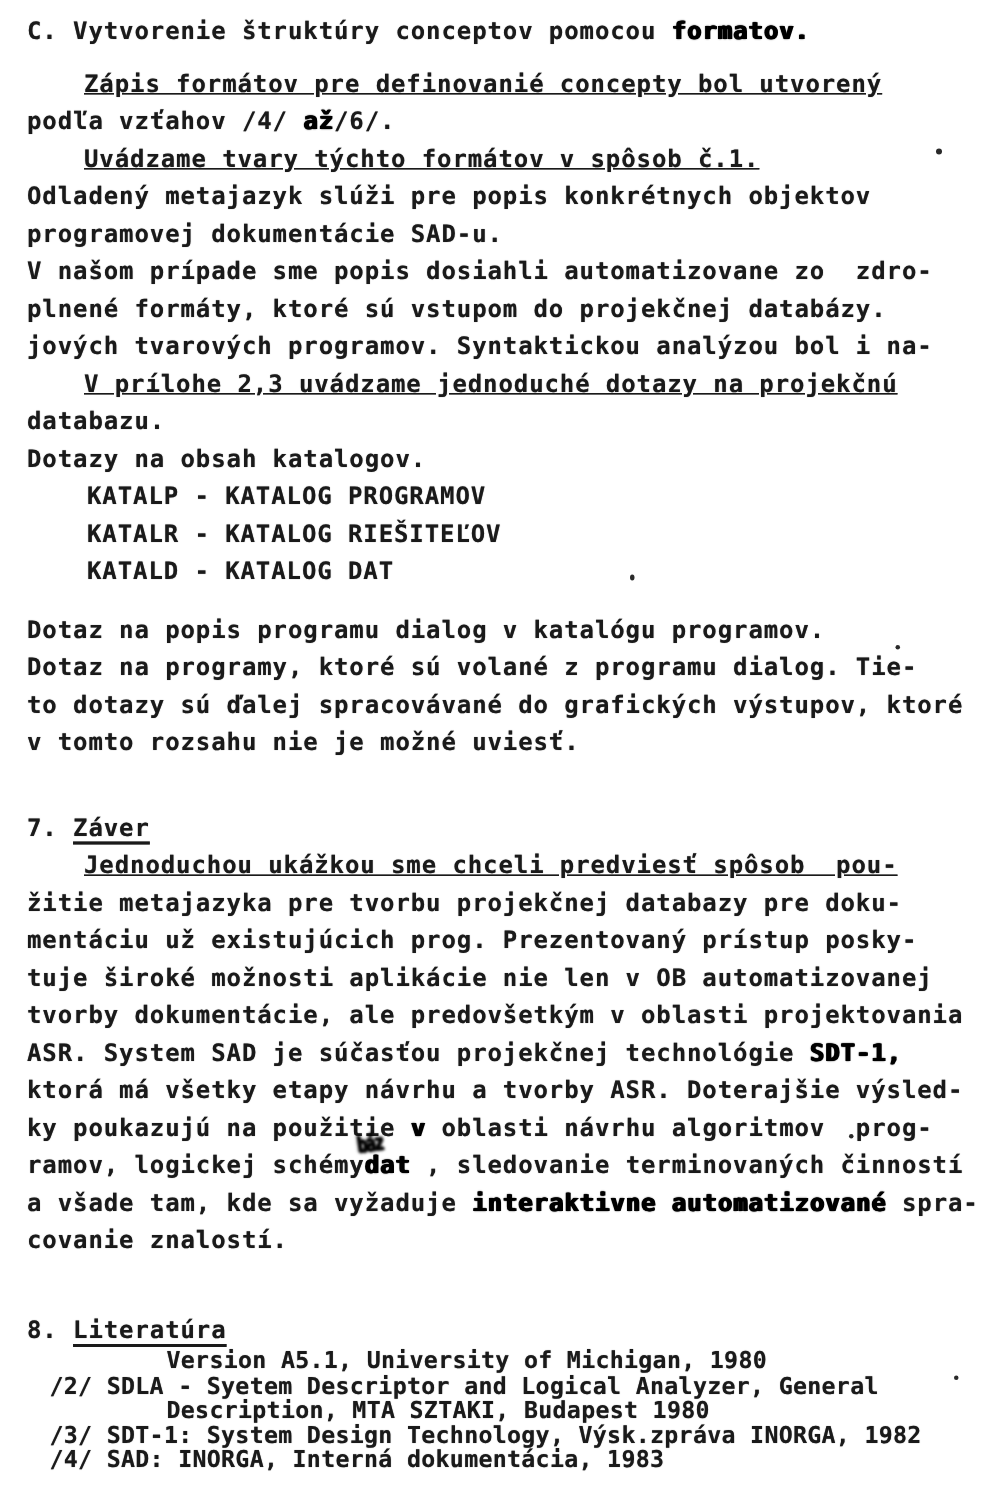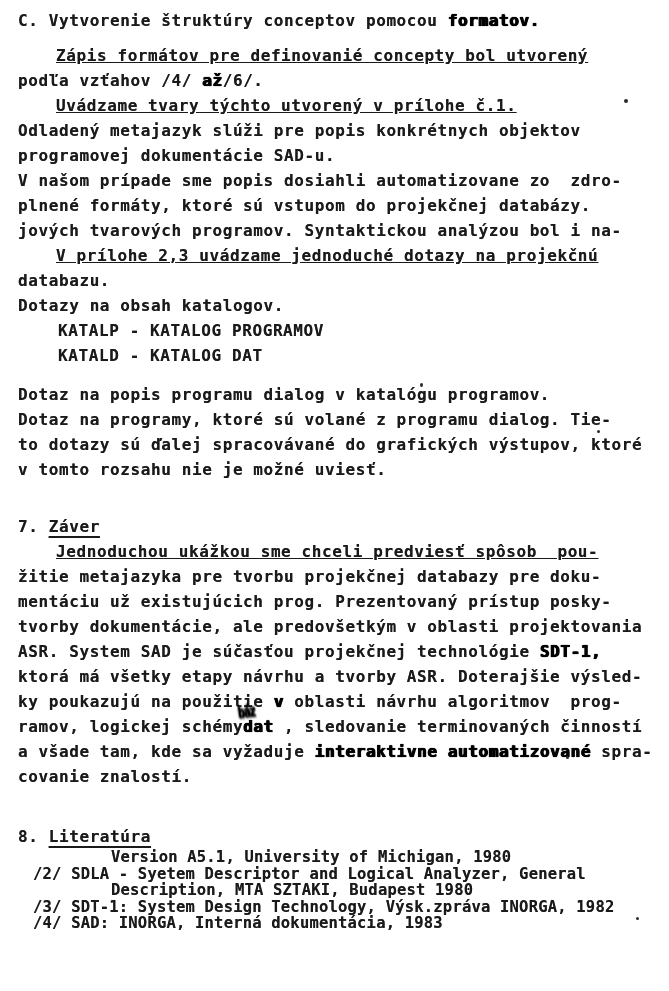--- a/index.html
+++ b/index.html
@@ -33,39 +33,41 @@
   .speck{position:absolute;background:#2a2a2a;border-radius:50%;}
 </style>
 </head>
 <body>
 
 <div class="page">
   <div>
       <div class="line h1"><span class="seg">C. Vytvorenie štruktúry conceptov pomocou </span><span class="seg b">formatov.</span></div>
       <div class="line pi gap-xs"><span class="seg">Zápis formátov pre definovanié concepty bol utvorený</span></div>
       <div class="line"><span class="seg">podľa vzťahov /4/ </span><span class="seg b">až</span><span class="seg">/6/.</span></div>
-      <div class="line pi"><span class="seg">Uvádzame tvary týchto utvorený v prílohe č.1.</span></div>
+      <div class="line pi"><span class="seg">Uvádzame tvary týchto formátov v spôsob č.1.</span></div>
       <div class="line"><span class="seg">Odladený metajazyk slúži pre popis konkrétnych objektov</span></div>
       <div class="line"><span class="seg">programovej dokumentácie SAD-u.</span></div>
       <div class="line"><span class="seg">V našom prípade sme popis dosiahli automatizovane zo  zdro-</span></div>
       <div class="line"><span class="seg">plnené formáty, ktoré sú vstupom do projekčnej databázy.</span></div>
       <div class="line"><span class="seg">jových tvarových programov. Syntaktickou analýzou bol i na-</span></div>
       <div class="line pi"><span class="seg">V prílohe 2,3 uvádzame jednoduché dotazy na projekčnú</span></div>
       <div class="line"><span class="seg">databazu.</span></div>
       <div class="line"><span class="seg">Dotazy na obsah katalogov.</span></div>
       <div class="line li"><span class="seg">KATALP - KATALOG PROGRAMOV</span></div>
+      <div class="line li"><span class="seg">KATALR - KATALOG RIEŠITEĽOV</span></div>
       <div class="line li"><span class="seg">KATALD - KATALOG DAT</span></div>
       <div class="line gap-sm"><span class="seg">Dotaz na popis programu dialog v katalógu programov.</span></div>
       <div class="line"><span class="seg">Dotaz na programy, ktoré sú volané z programu dialog. Tie-</span></div>
       <div class="line"><span class="seg">to dotazy sú ďalej spracovávané do grafických výstupov, ktoré</span></div>
       <div class="line"><span class="seg">v tomto rozsahu nie je možné uviesť.</span></div>
       <div class="line h2 gap-lg"><span class="seg">7. </span><span class="seg u">Záver</span></div>
       <div class="line pi"><span class="seg">Jednoduchou ukážkou sme chceli predviesť spôsob  pou-</span></div>
       <div class="line"><span class="seg">žitie metajazyka pre tvorbu projekčnej databazy pre doku-</span></div>
       <div class="line"><span class="seg">mentáciu už existujúcich prog. Prezentovaný prístup posky-</span></div>
+      <div class="line"><span class="seg">tuje široké možnosti aplikácie nie len v OB automatizovanej</span></div>
       <div class="line"><span class="seg">tvorby dokumentácie, ale predovšetkým v oblasti projektovania</span></div>
       <div class="line"><span class="seg">ASR. System SAD je súčasťou projekčnej technológie </span><span class="seg b">SDT-1,</span></div>
       <div class="line"><span class="seg">ktorá má všetky etapy návrhu a tvorby ASR. Doterajšie výsled-</span></div>
       <div class="line"><span class="seg">ky poukazujú na použitie </span><span class="seg b">v</span><span class="seg"> oblasti návrhu algoritmov  prog-</span></div>
       <div class="line"><span class="seg">ramov, logickej schémy</span><span class="seg b has-above">dat<span class="scrib">báz</span></span><span class="seg"> , sledovanie terminovaných činností</span></div>
       <div class="line"><span class="seg">a všade tam, kde sa vyžaduje </span><span class="seg b">interaktivne automatizované</span><span class="seg"> spra-</span></div>
       <div class="line"><span class="seg">covanie znalostí.</span></div>
       <div class="line h2 gap-md"><span class="seg">8. </span><span class="seg u">Literatúra</span></div>
       <div class="line refc"><span class="seg">Version A5.1, University of Michigan, 1980</span></div>
       <div class="line ref"><span class="seg">/2/ SDLA - Syetem Descriptor and Logical Analyzer, General</span></div>

